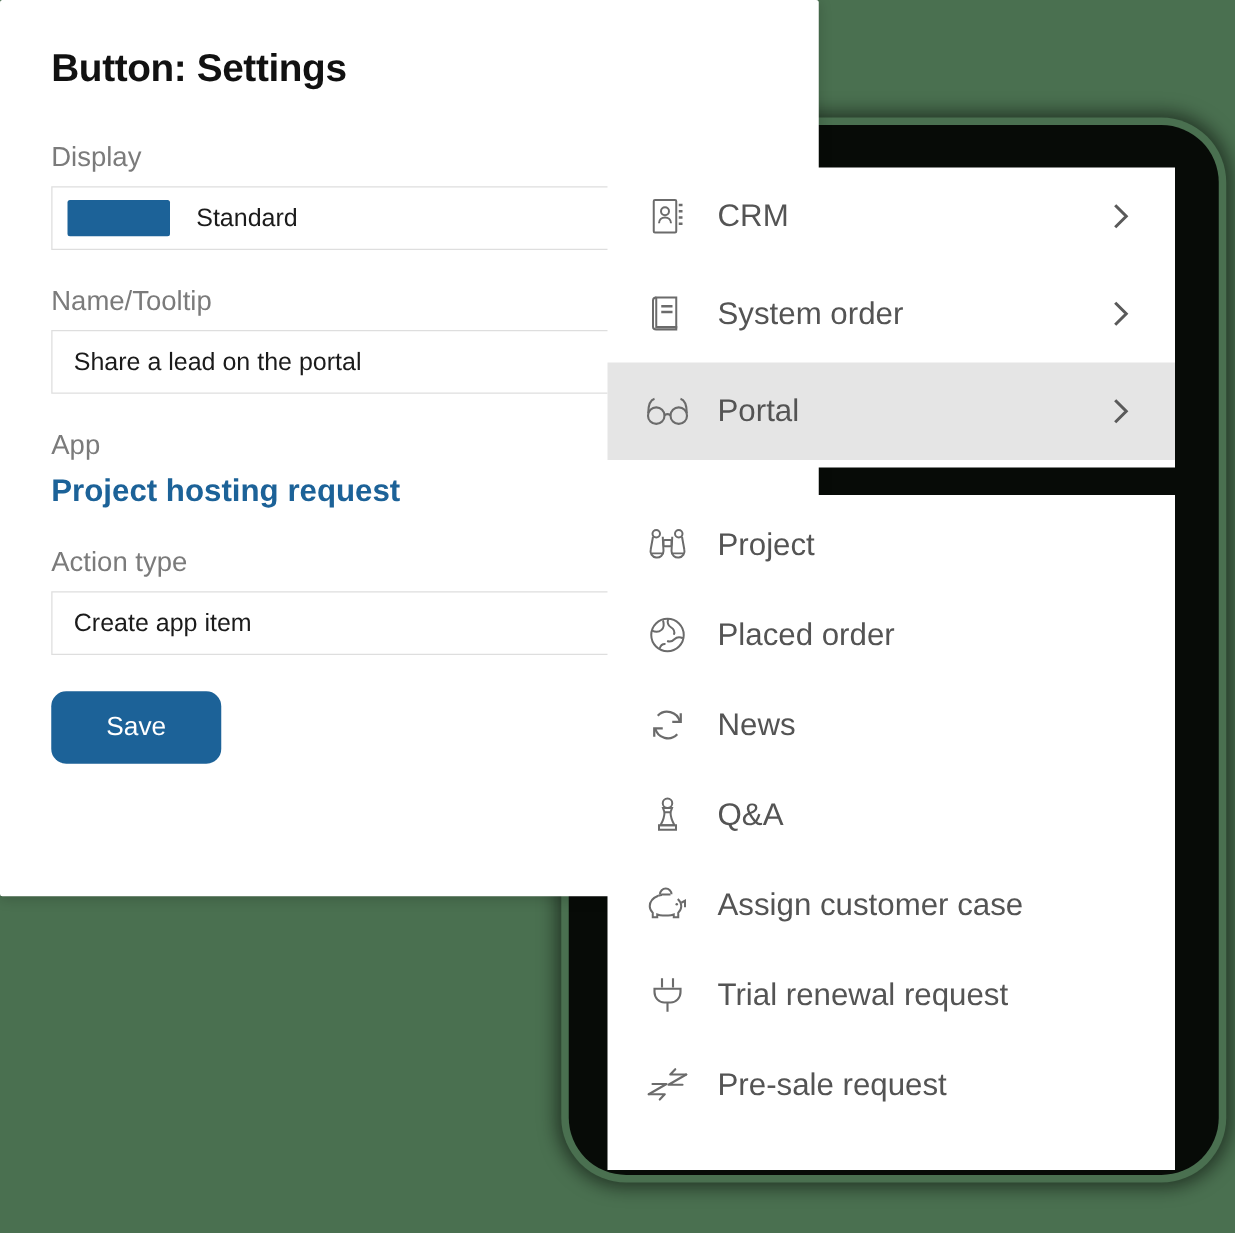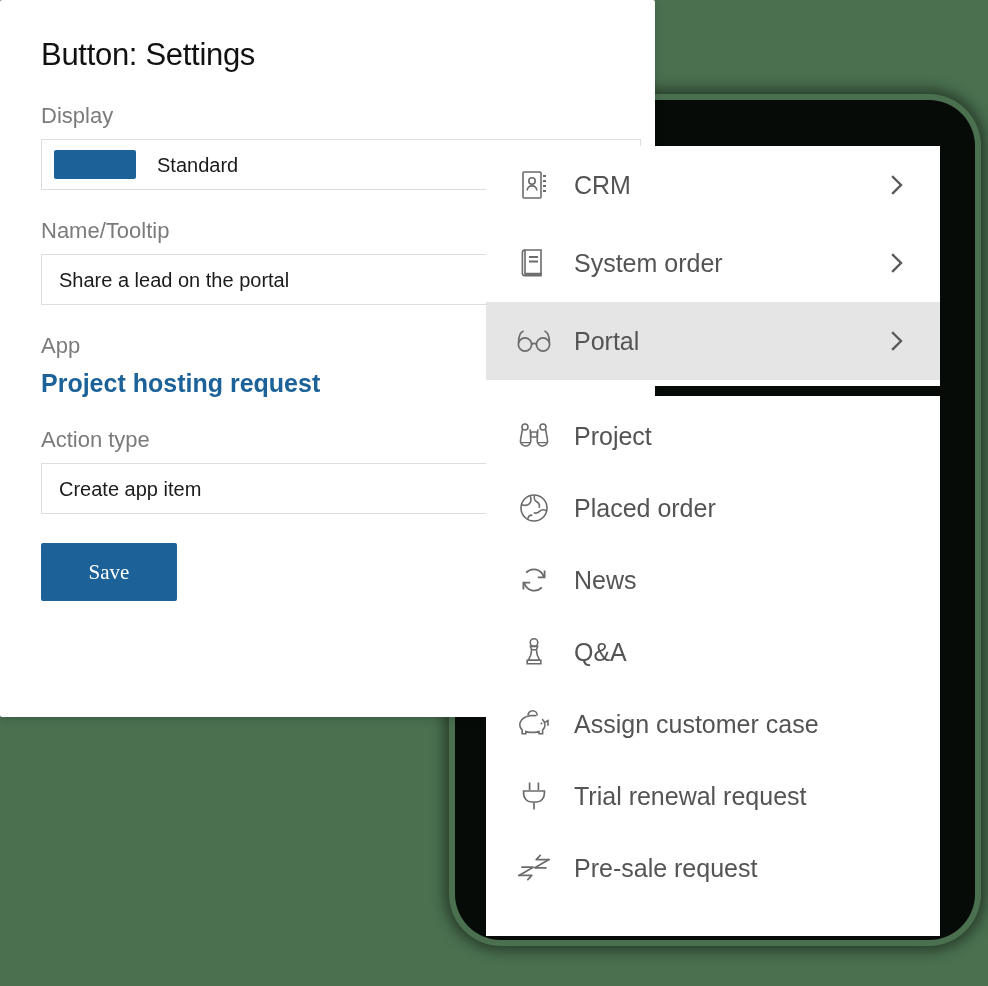--- a/index.html
+++ b/index.html
@@ -28,24 +28,24 @@
     padding: 0;
     z-index: 3;
     box-shadow: 0 2px 10px rgba(0,0,0,0.18);
     border-radius: 2px;
   }
   #settings-panel .inner {
     padding: 38px 40px 0 41px;
   }
   .panel-title {
     font-size: 31px;
-    font-weight: normal;
+    font-weight: bold;
     color: #111111;
     letter-spacing: -0.3px;
-    margin: 0 0 32px 0;
+    margin: 0 0 42px 0;
     line-height: 1.1;
   }
   .field-label {
     font-size: 22px;
     color: #7b7b7b;
     margin: 0 0 11px 0;
     font-weight: normal;
     line-height: 1.1;
   }
   .field-box {
@@ -84,26 +84,26 @@
     cursor: pointer;
   }
   .save-button {
     margin-top: 12px;
     width: 136px;
     height: 58px;
     background: #1c6298;
     color: #ffffff;
     font-size: 21px;
     border: none;
-    border-radius: 2px;
+    border-radius: 12px;
     display: flex;
     align-items: center;
     justify-content: center;
     cursor: pointer;
-    font-family: Liberation Serif, serif;
+    font-family: Liberation Sans, sans-serif;
   }
 
   
   #menu-shadow {
     position: absolute;
     left: 455px;
     top: 100px;
     width: 520px;
     height: 840px;
     background: #070b07;
@@ -121,21 +121,21 @@
   }
 
   
   .menu-panel {
     position: absolute;
     background: #ffffff;
     z-index: 4;
   }
   #menu-panel-primary {
     left: 486px;
-    top: 146px;
+    top: 134px;
     width: 454px;
     height: 240px;
   }
   #menu-panel-secondary {
     left: 486px;
     top: 396px;
     width: 454px;
     height: 540px;
   }
   .menu-item {

